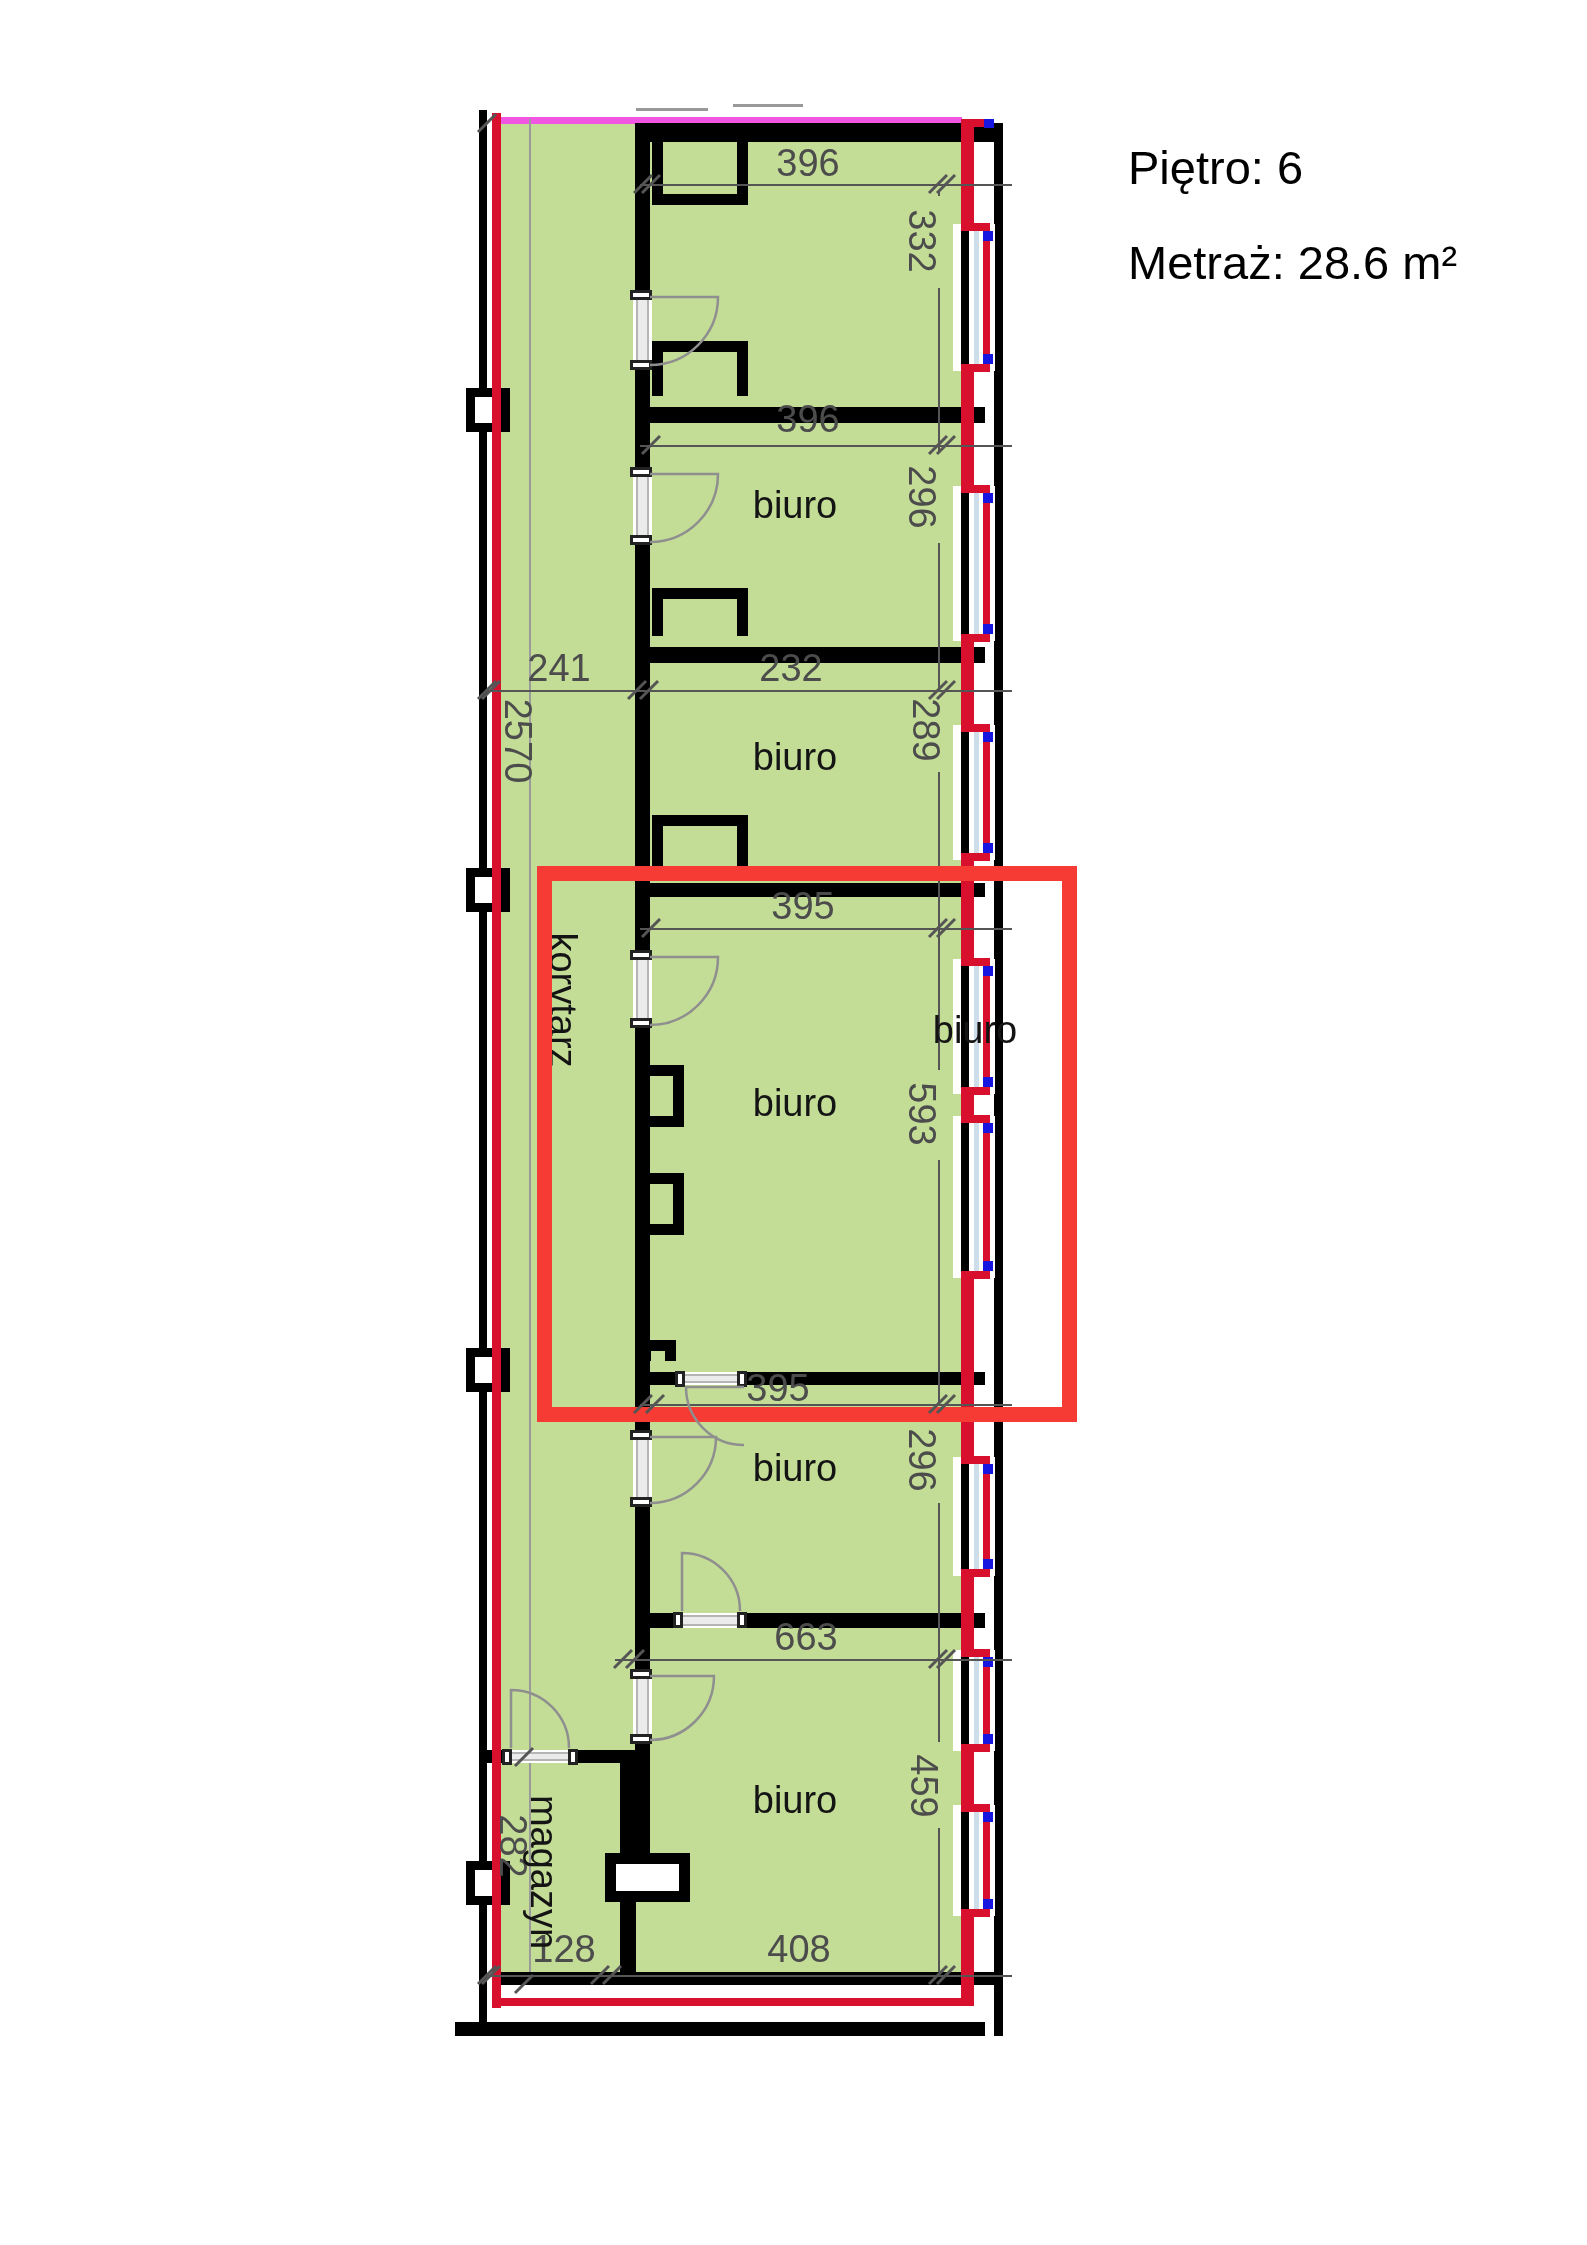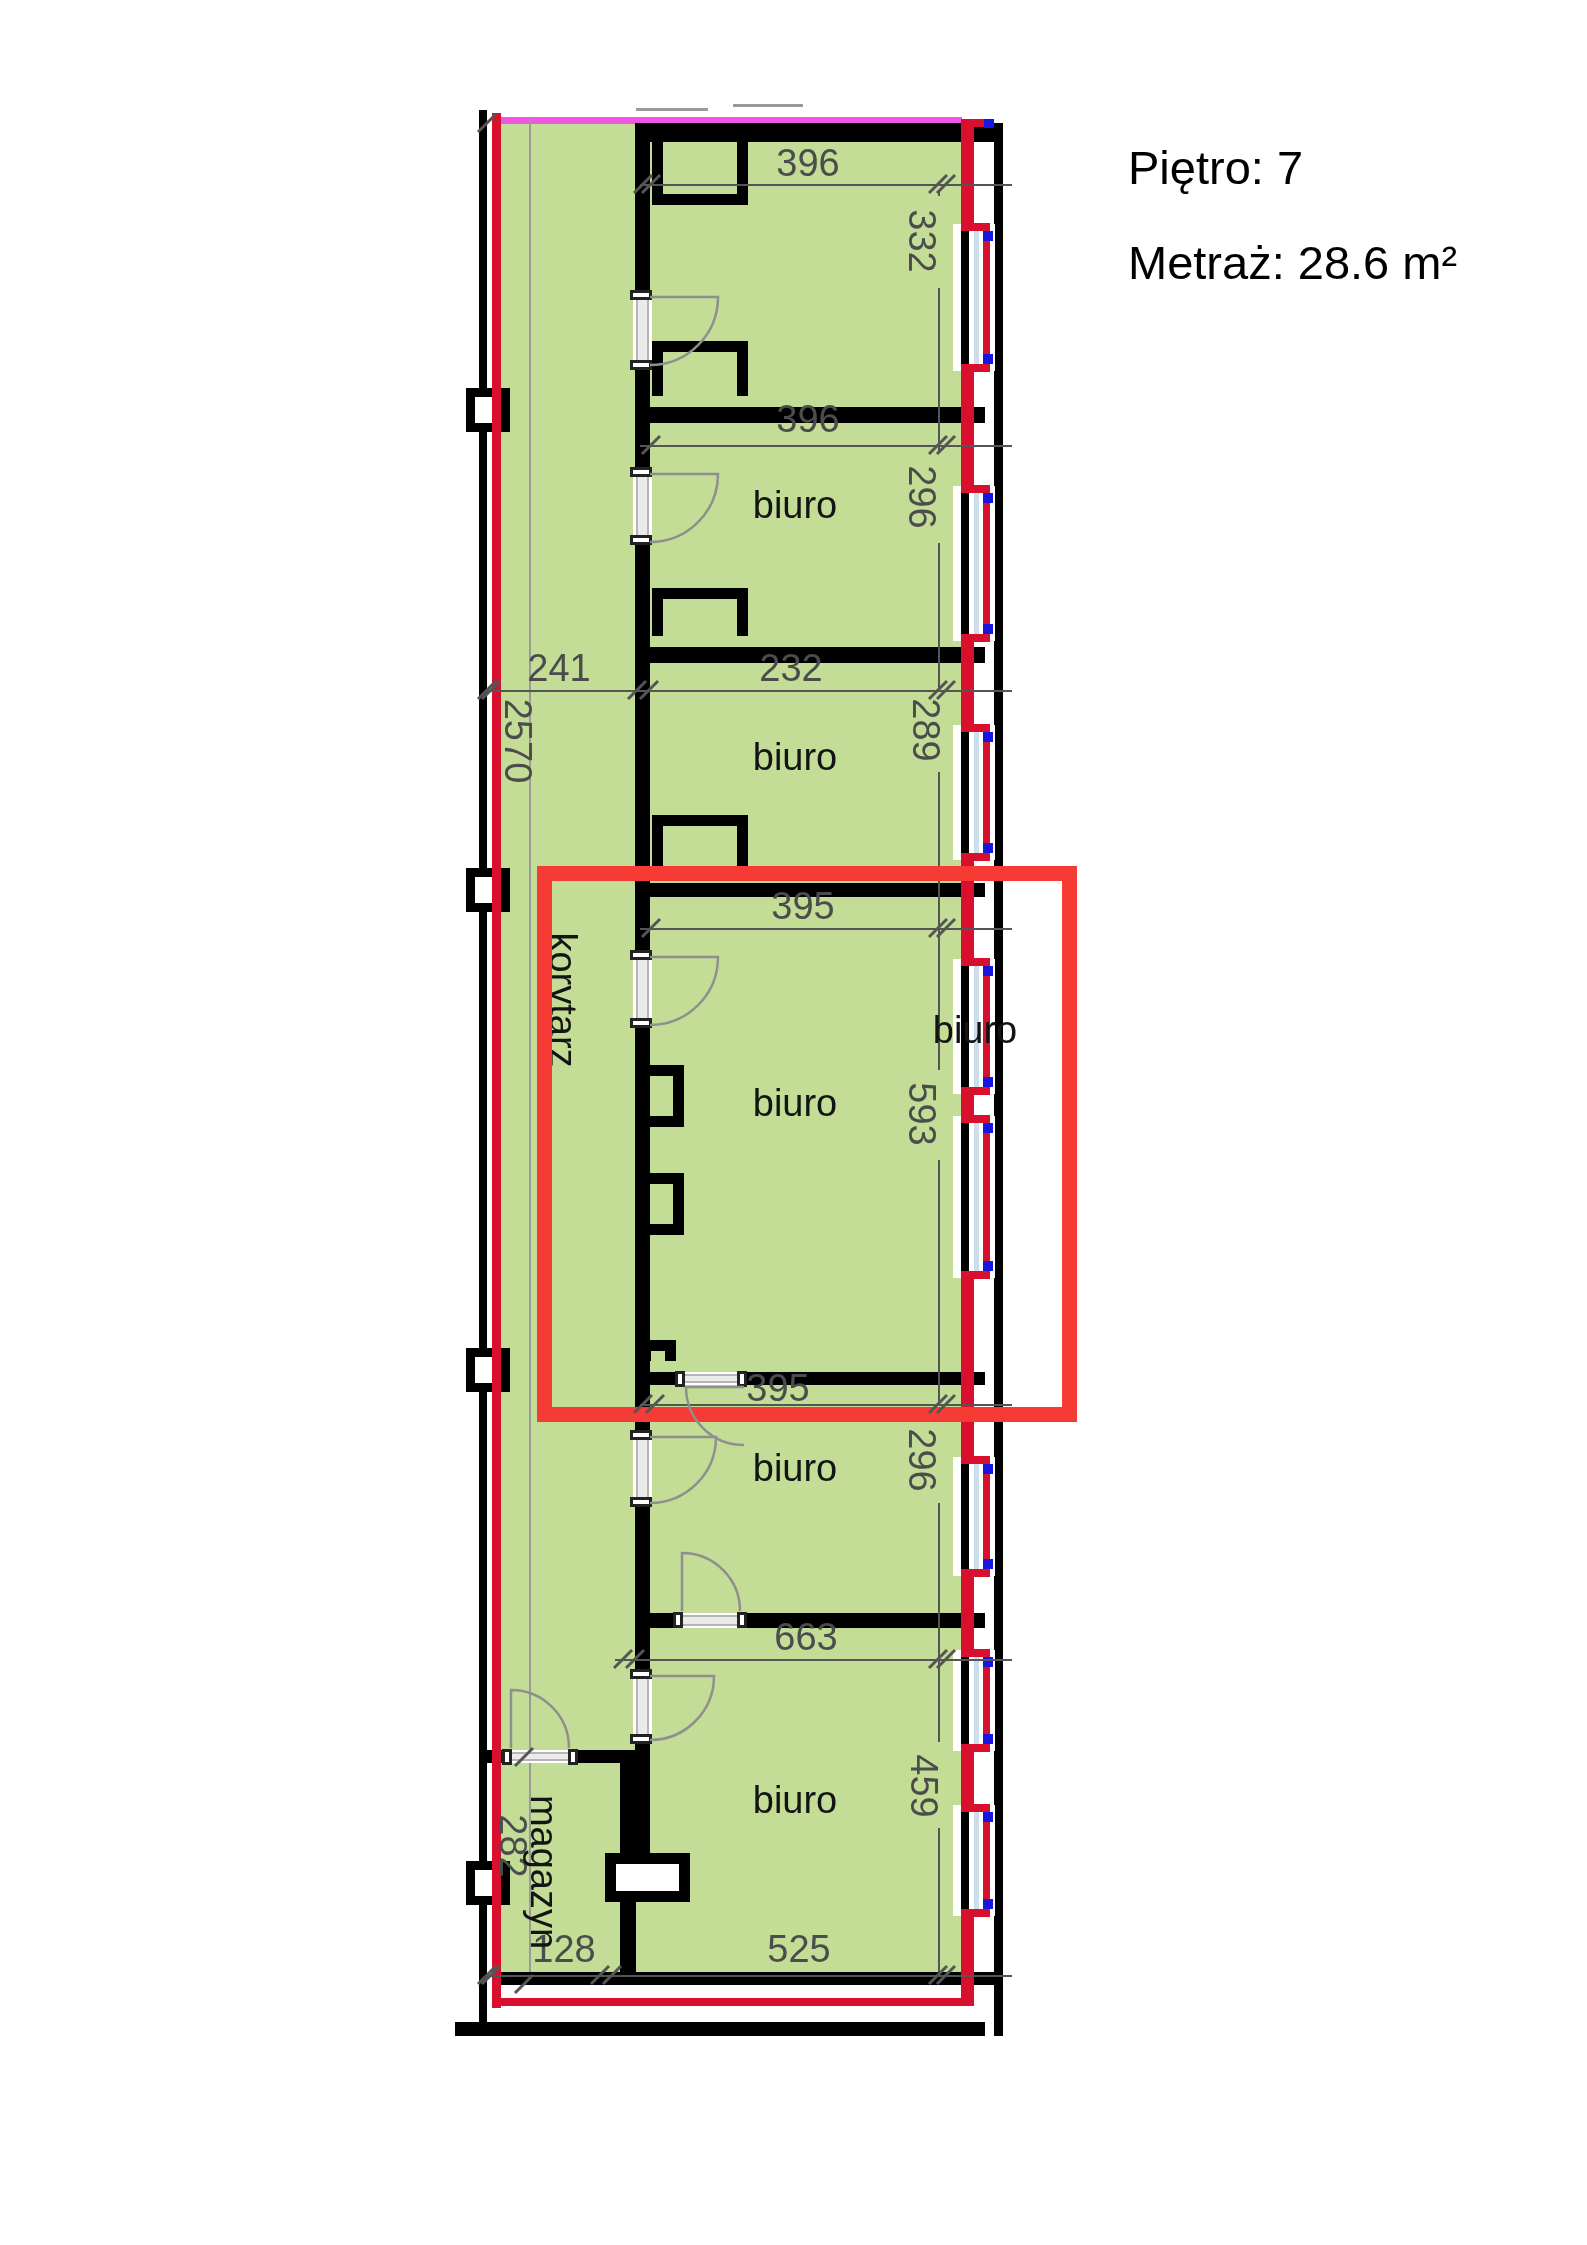--- a/index.html
+++ b/index.html
@@ -172,21 +172,21 @@
       <div class="abs" style="left: 502px; top: 1749px; width: 4px; height: 10px; background: rgb(255, 255, 255); border: 3px solid rgb(34, 34, 34);"></div>
       <div class="abs" style="left: 568px; top: 1749px; width: 4px; height: 10px; background: rgb(255, 255, 255); border: 3px solid rgb(34, 34, 34);"></div>
       <div class="lbl dimtxt" style="left: 808px; top: 163px;">396</div>
       <div class="lbl dimtxt" style="left: 808px; top: 419px;">396</div>
       <div class="lbl dimtxt" style="left: 559px; top: 668px;">241</div>
       <div class="lbl dimtxt" style="left: 791px; top: 668px;">232</div>
       <div class="lbl dimtxt" style="left: 803px; top: 906px;">395</div>
       <div class="lbl dimtxt" style="left: 778px; top: 1388px;">395</div>
       <div class="lbl dimtxt" style="left: 806px; top: 1637px;">663</div>
       <div class="lbl dimtxt" style="left: 564px; top: 1949px;">128</div>
-      <div class="lbl dimtxt" style="left: 799px; top: 1949px;">525</div>
+      <div class="lbl dimtxt" style="left: 799px; top: 1949px;">408</div>
       <div class="lbl dimtxt rot" style="left: 921px; top: 241px;">332</div>
       <div class="lbl dimtxt rot" style="left: 921px; top: 497px;">296</div>
       <div class="lbl dimtxt rot" style="left: 925px; top: 730px;">289</div>
       <div class="lbl dimtxt rot" style="left: 517px; top: 741px;">2570</div>
       <div class="lbl dimtxt rot" style="left: 921px; top: 1114px;">593</div>
       <div class="lbl dimtxt rot" style="left: 921px; top: 1460px;">296</div>
       <div class="lbl dimtxt rot" style="left: 923px; top: 1786px;">459</div>
       <div class="lbl dimtxt rot" style="left: 512px; top: 1846px;">282</div>
       <div class="lbl roomtxt" style="left: 795px; top: 505px;">biuro</div>
       <div class="lbl roomtxt" style="left: 795px; top: 757px;">biuro</div>
@@ -235,16 +235,16 @@
       <line x1="929" y1="1413" x2="947" y2="1395" stroke="#555" stroke-width="3"></line>
       <line x1="929" y1="1668" x2="947" y2="1650" stroke="#555" stroke-width="3"></line>
       <line x1="929" y1="1984" x2="947" y2="1966" stroke="#555" stroke-width="3"></line>
       <line x1="478" y1="132" x2="496" y2="114" stroke="#555" stroke-width="3"></line>
       <line x1="478" y1="699" x2="496" y2="681" stroke="#555" stroke-width="3"></line>
       <line x1="478" y1="1984" x2="496" y2="1966" stroke="#555" stroke-width="3"></line>
       <line x1="515" y1="1766" x2="533" y2="1748" stroke="#555" stroke-width="3"></line>
       <line x1="515" y1="1993" x2="533" y2="1975" stroke="#555" stroke-width="3"></line>
     </svg>
   <div id="title-block">
-    <div style="left:1128px;top:140px">Piętro: 7</div>
+    <div style="left:1128px;top:140px">Piętro: 6</div>
     <div style="left:1128px;top:235px">Metraż: 28.6 m²</div>
   </div>
 </div>
 
 </body></html>

